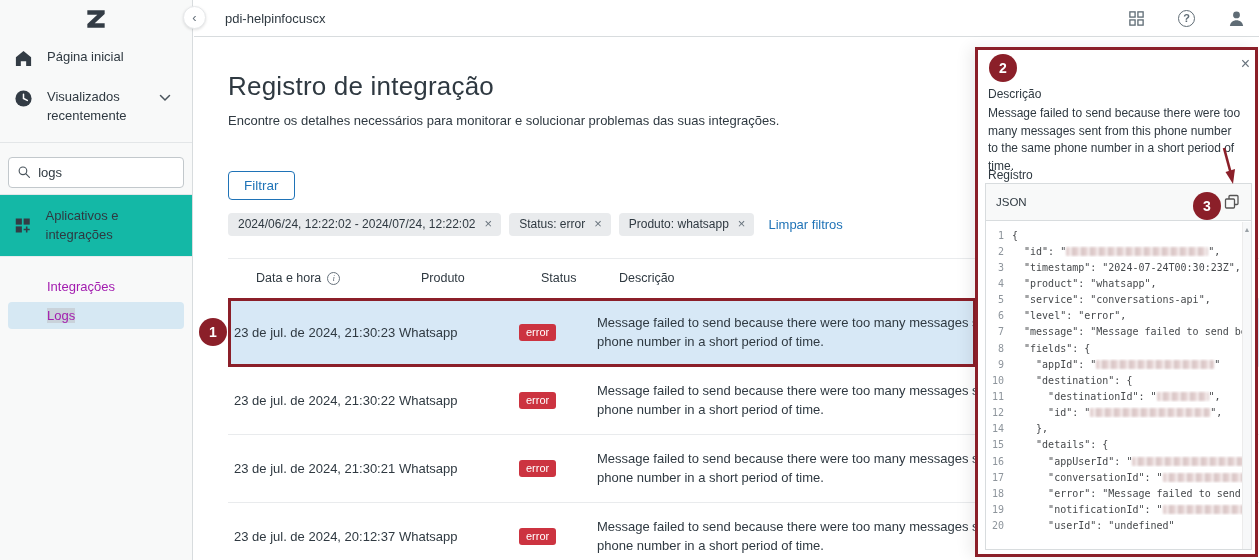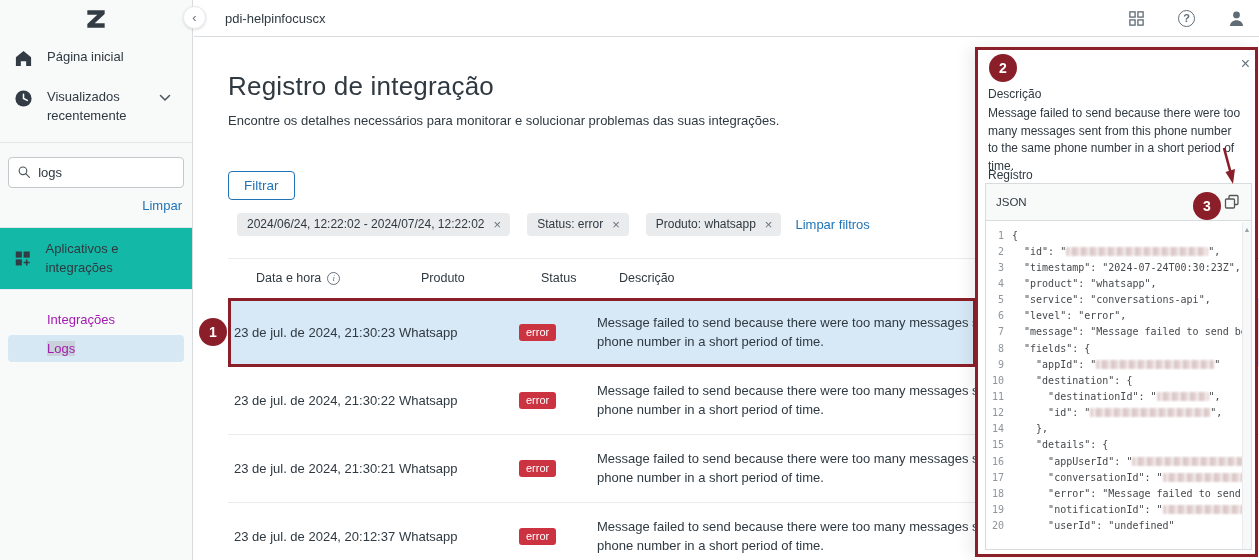--- a/index.html
+++ b/index.html
@@ -54,22 +54,22 @@
 
   
   .main { position:absolute; left:194px; right:0; top:38px; bottom:0; background:#fff;
     padding-left:34px; overflow:hidden; }
   h1.page-title { font-size:26px; font-weight:400; color:#2f3941; margin:33px 0 10px 0; letter-spacing:.2px; }
   .page-subtitle { font-size:13px; color:#2f3941; line-height:1.45; max-width:575px; }
   .filter-btn { margin-top:40px; display:inline-block; background:#fff; color:var(--link);
     border:1px solid var(--link); border-radius:4px; font-size:13.5px; padding:6px 15px;
     cursor:pointer; font-family:inherit; }
   .chips-row { margin-top:13px; display:flex; align-items:center; gap:8px; }
-  .chip { display:flex; align-items:flex-end; gap:9px; background:#e9ebed; border-radius:4px;
-    padding:4px 9px 5px 10px; font-size:12px; color:#2f3941; cursor:default;margin-left:9px; }
+  .chip { display:flex; align-items:flex-start; gap:9px; background:#e9ebed; border-radius:4px;
+    padding:4px 9px 5px 10px; font-size:12px; color:#2f3941; cursor:default; }
   .chip-x { color:#68737d; font-size:13px; cursor:pointer; line-height:1; }
   .clear-filters { color:var(--link); font-size:13px; margin-left:6px; text-decoration:none; cursor:pointer; }
 
   
   .log-table { margin-top:22px; border-top:1px solid var(--lightline); }
   .t-head { display:flex; align-items:center; height:40px; border-bottom:1px solid var(--lightline);
     font-size:12.5px; color:#2f3941;justify-content:flex-end; }
   .c-date { width:171px; padding-left:6px; flex:none; }
   .c-prod { width:120px; flex:none; }
   .c-status { width:78px; flex:none; }
@@ -155,23 +155,20 @@
 
   <div class="search-wrap">
     <div class="search-box">
       <svg width="14" height="14" viewBox="0 0 16 16">
         <circle cx="6.5" cy="6.5" r="5" stroke="#49545c" stroke-width="1.5" fill="none"></circle>
         <path d="M10.5 10.5L15 15" stroke="#49545c" stroke-width="1.5" stroke-linecap="round"></path>
       </svg>
       <input value="logs" style="">
     </div>
   </div>
-  <div class="limpar-row">
-    <a class="limpar-link">Limpar</a>
-  </div>
 
   <div class="section-row">
     <svg class="nav-icon" width="19" height="19" viewBox="0 0 20 20">
       <rect x="2" y="2" width="7" height="7" fill="#333c45"></rect>
       <rect x="11" y="2" width="7" height="7" fill="#333c45"></rect>
       <rect x="2" y="11" width="7" height="7" fill="#333c45"></rect>
       <path d="M14.5 11v7M11 14.5h7" stroke="#333c45" stroke-width="1.8"></path>
     </svg>
     <span class="nav-label">Aplicativos e integrações</span>
   </div>

